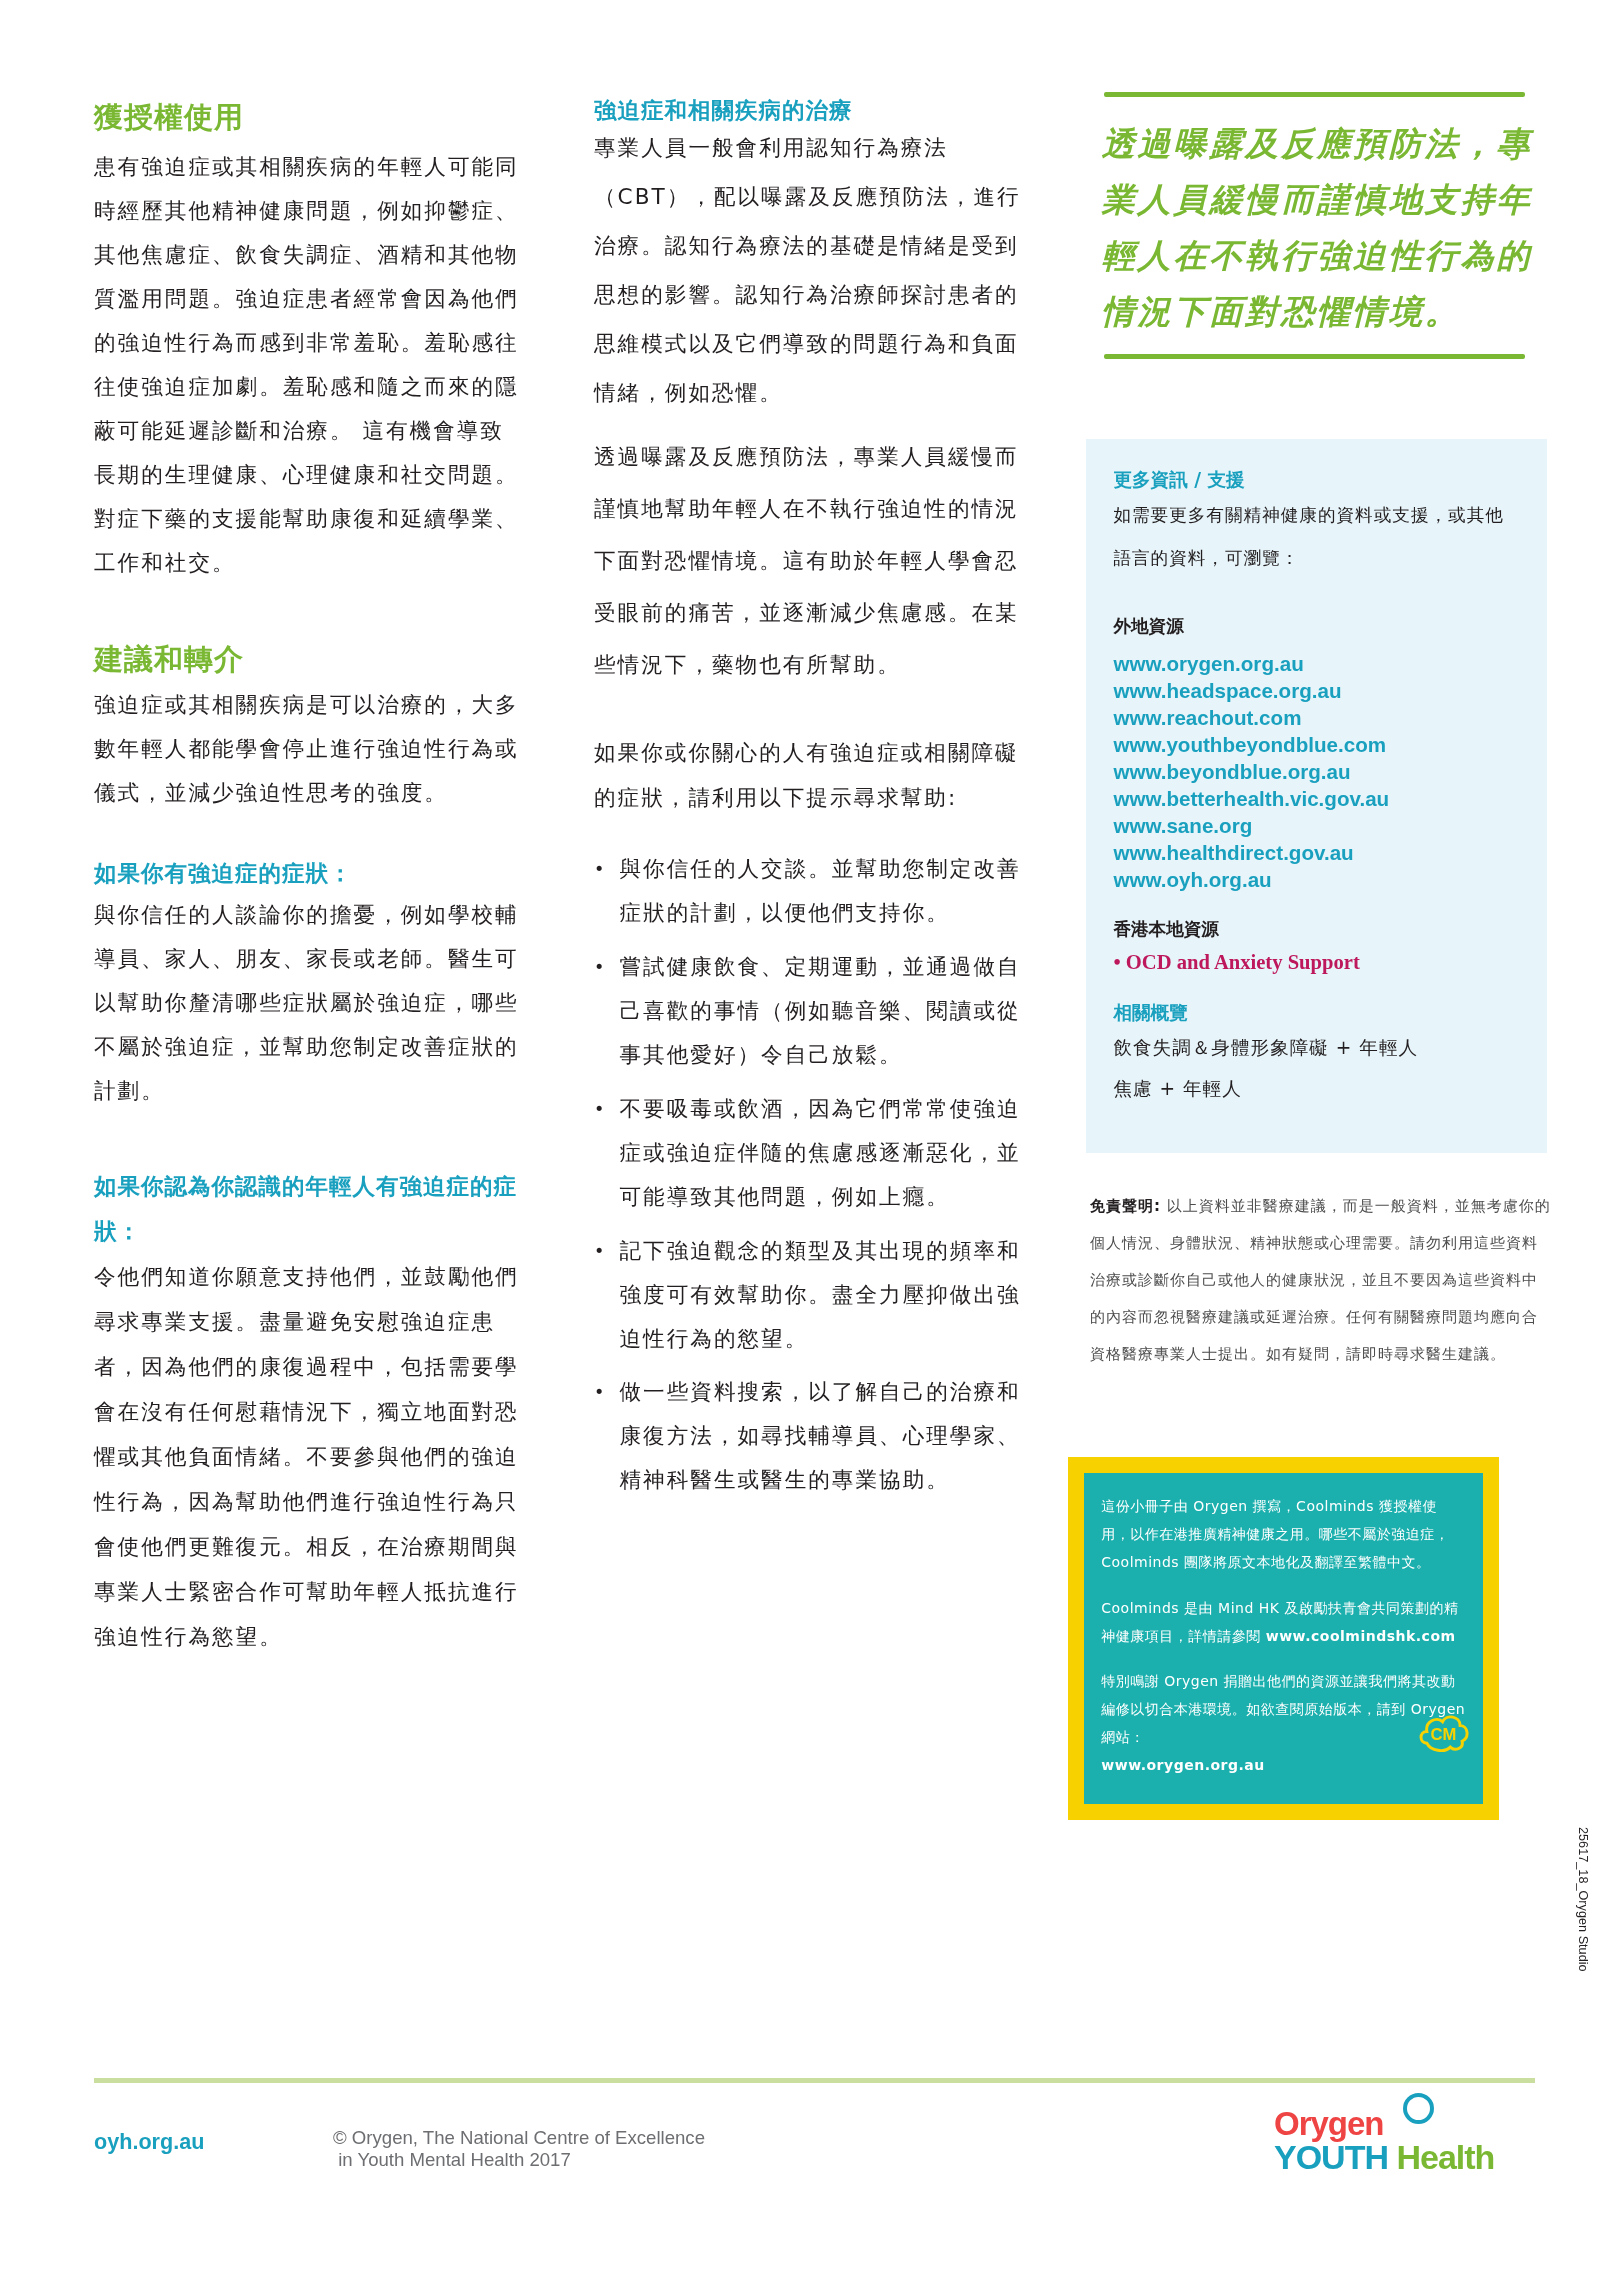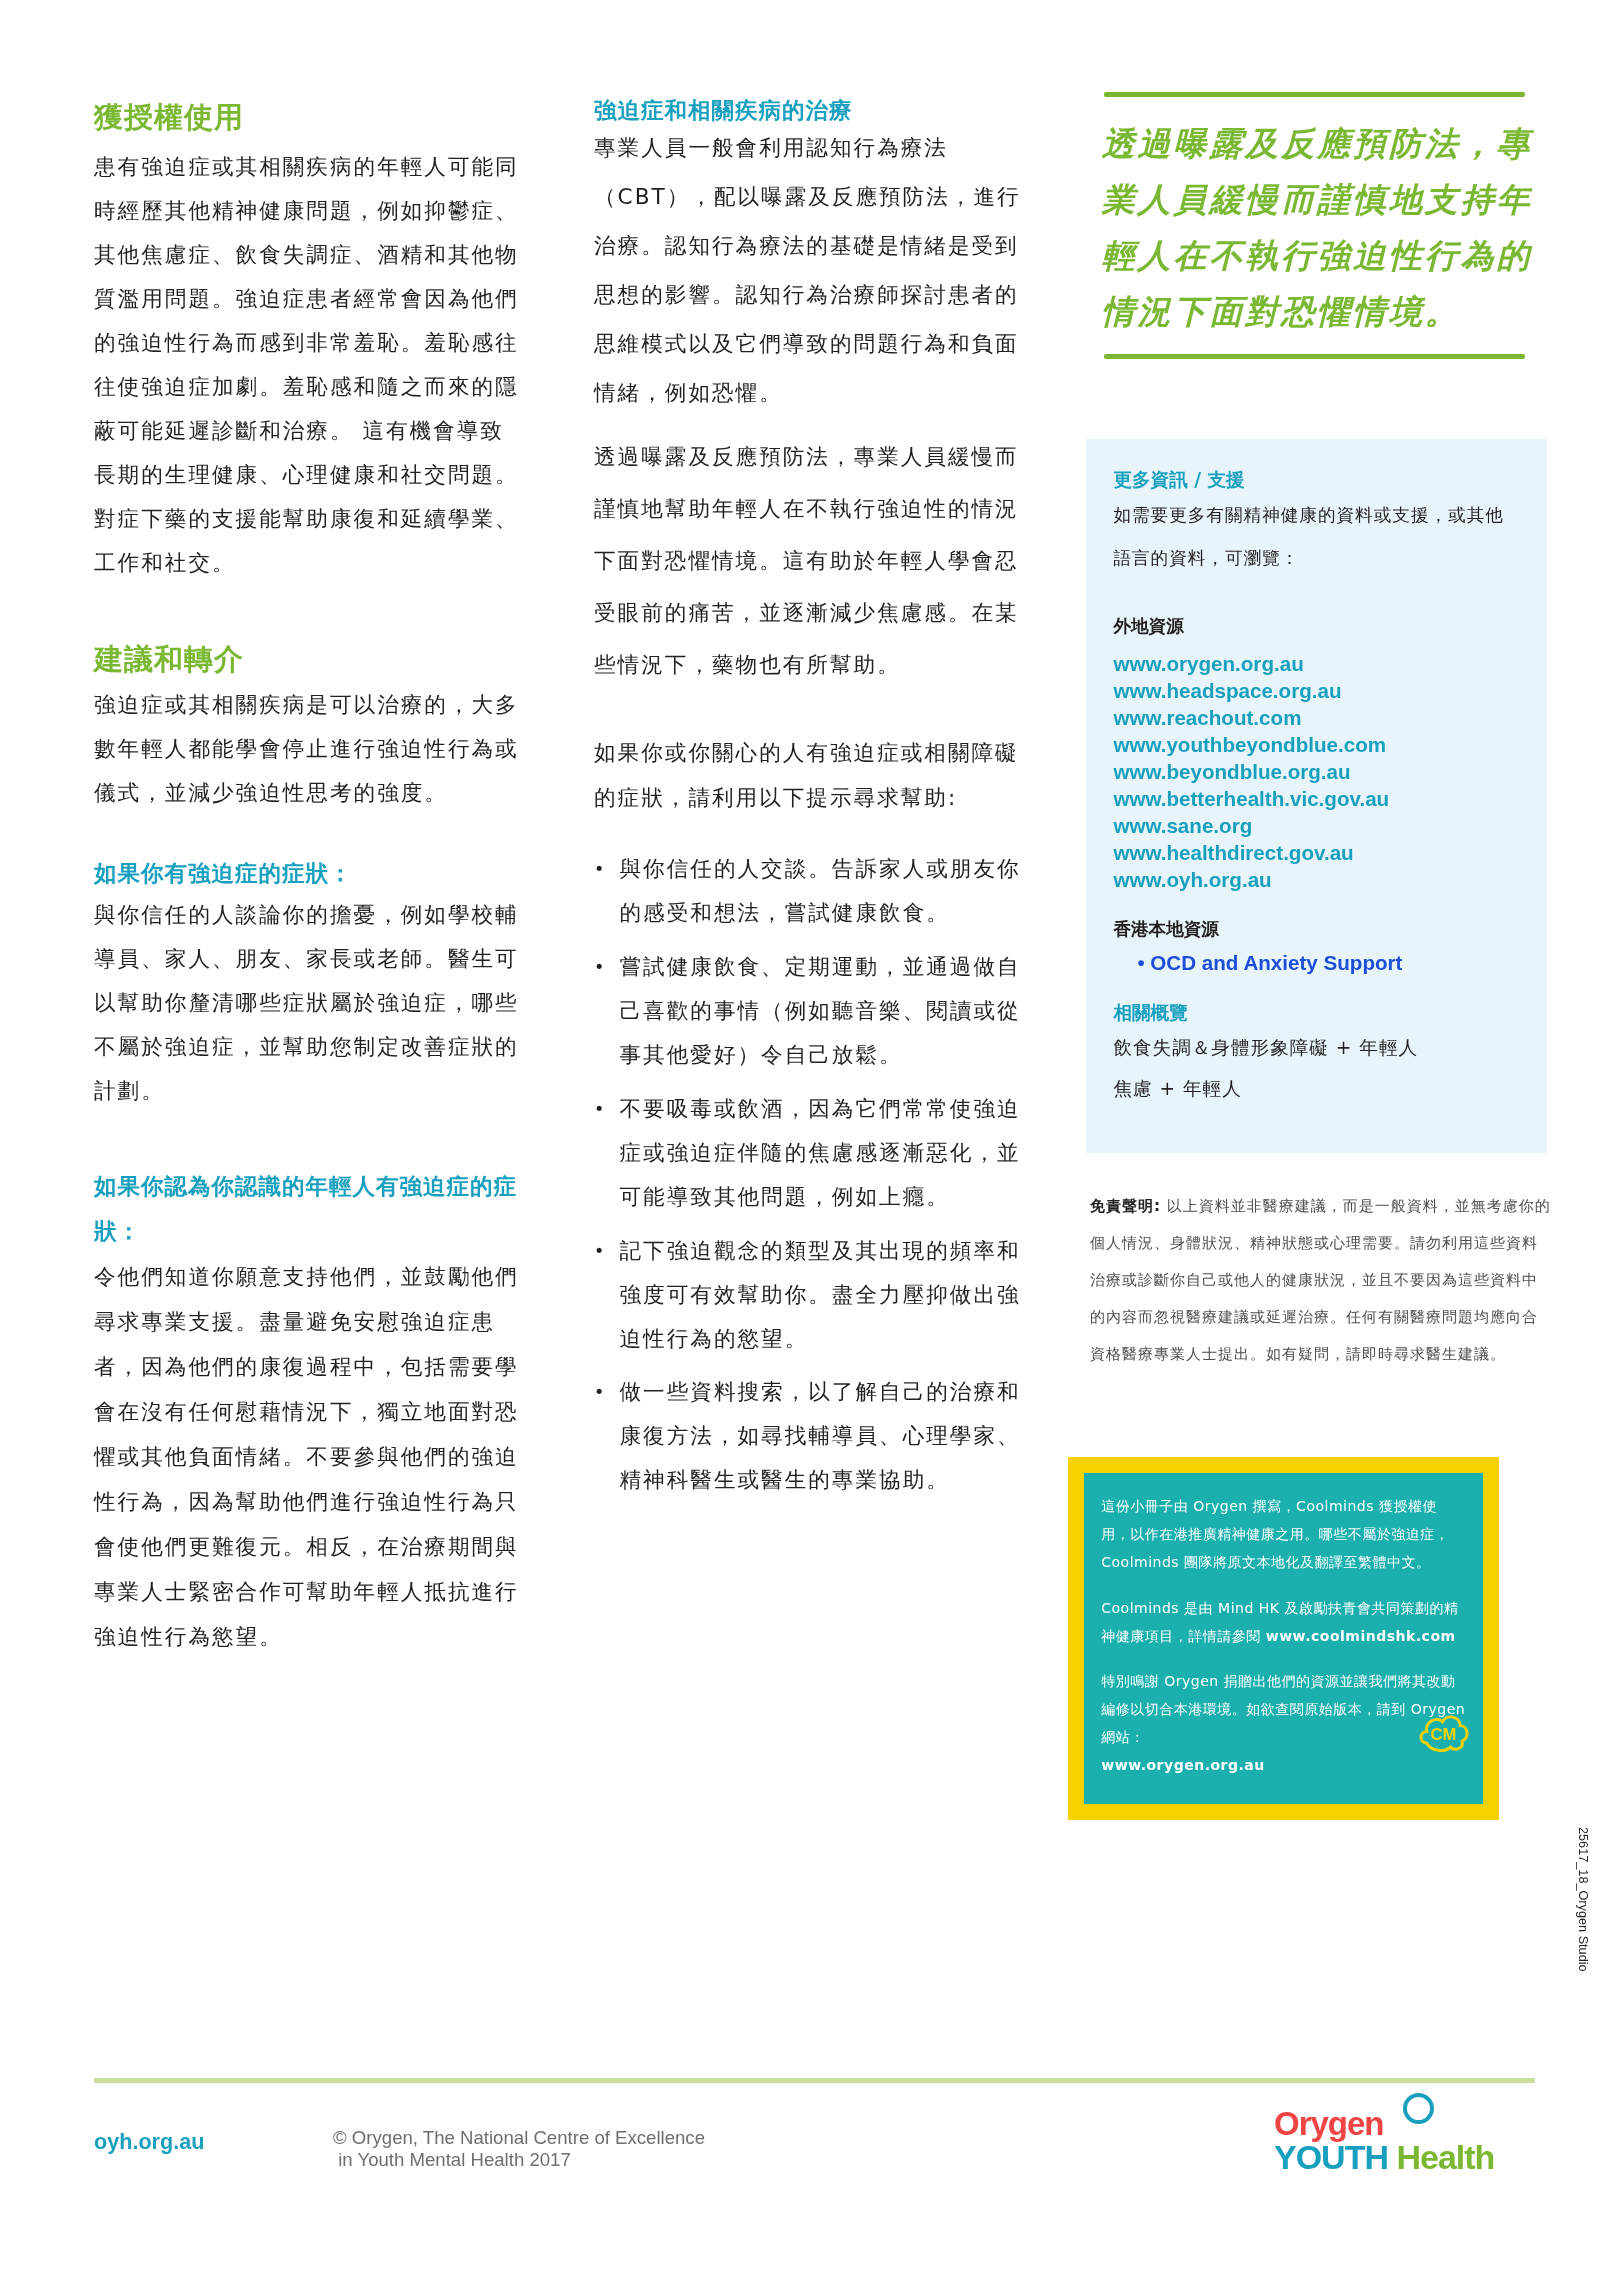--- a/index.html
+++ b/index.html
@@ -22,21 +22,21 @@
   .bullets li .dot { position: absolute; left: 0; top: 0; font-size: 17.6px; }
 
   .pull-rule { height: 4.9px; background: #7ab833; border-radius: 2px; width: 421px; margin-left: 17.6px; }
   .pull-quote { color: #7ab833; font-weight: bold; font-style: italic; font-size: 33px; line-height: 56px; letter-spacing: 2.9px; padding: 19.6px 0 13.7px 15.7px; }
 
   .info-box { position: absolute; left: 1086px; top: 439px; width: 461px; height: 714px; background: #e7f4f9; padding: 25.5px 27.4px; }
   .info-title { color: #1aa0bf; font-weight: bold; font-size: 18.6px; line-height: 29px; }
   .info-text { font-size: 17.6px; line-height: 43px; letter-spacing: 1px; }
   .info-sub { font-weight: bold; font-size: 17.6px; line-height: 27.4px; margin-top: 33px; margin-bottom: 9.8px; }
   .link-list a { display: block; color: #1aa0bf; font-weight: bold; font-family: "Liberation Sans", sans-serif; font-size: 20.6px; line-height: 27px; text-decoration: none; }
-  .hk-item { color: #1d4ed8; font-weight: bold; font-family: Liberation Sans, sans-serif; font-size: 20.6px; line-height: 29px; margin-top: 2px; margin-left: 24px; }
+  .hk-item { color: #be185d; font-weight: bold; font-family: Liberation Serif, serif; font-size: 20.6px; line-height: 29px; margin-top: 2px; }
   .related-title { color: #1aa0bf; font-weight: bold; font-size: 18.6px; line-height: 29px; margin-top: 21.6px; }
   .related-item { font-size: 18.6px; line-height: 41px; letter-spacing: 1px; }
 
   .disclaimer { position: absolute; left: 1090px; top: 1188px; width: 461px; font-size: 15px; line-height: 37px; color: #4d4d4d; letter-spacing: 1px; }
   .disclaimer b { color: #231f20; }
 
   .credit-box { position: absolute; left: 1068px; top: 1457px; width: 431px; height: 363px; background: #f8d200; padding: 15.7px; }
   .credit-inner { width: 100%; height: 100%; background: #1bb0ae; padding: 19.6px 17.6px; position: relative; }
   .credit-p { color: #ffffff; font-size: 14px; line-height: 28px; letter-spacing: 0.5px; margin-bottom: 17.6px; }
   .credit-p b { font-weight: bold; }
@@ -83,21 +83,21 @@
   <section class="sec">
     <h3 class="h-teal" style="line-height:33px">強迫症和相關疾病的治療</h3>
     <p class="body-text" style="line-height:49px; margin-top:-3.9px">專業人員一般會利用認知行為療法（CBT），配以曝露及反應預防法，進行治療。認知行為療法的基礎是情緒是受到思想的影響。認知行為治療師探討患者的思維模式以及它們導致的問題行為和負面情緒，例如恐懼。</p>
     <div style="height:13.7px"></div>
     <p class="body-text" style="line-height:52px">透過曝露及反應預防法，專業人員緩慢而謹慎地幫助年輕人在不執行強迫性的情況下面對恐懼情境。這有助於年輕人學會忍受眼前的痛苦，並逐漸減少焦慮感。在某些情況下，藥物也有所幫助。</p>
   </section>
   <div style="height:39px"></div>
   <section class="sec">
     <p class="body-text" style="line-height:45px">如果你或你關心的人有強迫症或相關障礙的症狀，請利用以下提示尋求幫助:</p>
     <ul class="bullets">
-      <li><span class="dot">•</span><span>與你信任的人交談。告訴家人或朋友你的感受和想法，嘗試健康飲食。</span></li>
+      <li><span class="dot">•</span><span>與你信任的人交談。並幫助您制定改善症狀的計劃，以便他們支持你。</span></li>
       <li><span class="dot">•</span><span>嘗試健康飲食、定期運動，並通過做自己喜歡的事情（例如聽音樂、閱讀或從事其他愛好）令自己放鬆。</span></li>
       <li><span class="dot">•</span><span>不要吸毒或飲酒，因為它們常常使強迫症或強迫症伴隨的焦慮感逐漸惡化，並可能導致其他問題，例如上癮。</span></li>
       <li><span class="dot">•</span><span>記下強迫觀念的類型及其出現的頻率和強度可有效幫助你。盡全力壓抑做出強迫性行為的慾望。</span></li>
       <li><span class="dot">•</span><span>做一些資料搜索，以了解自己的治療和康復方法，如尋找輔導員、心理學家、精神科醫生或醫生的專業協助。</span></li>
     </ul>
   </section>
 </div>
 
 <div class="col col-3">
   <div class="pull-rule"></div>

